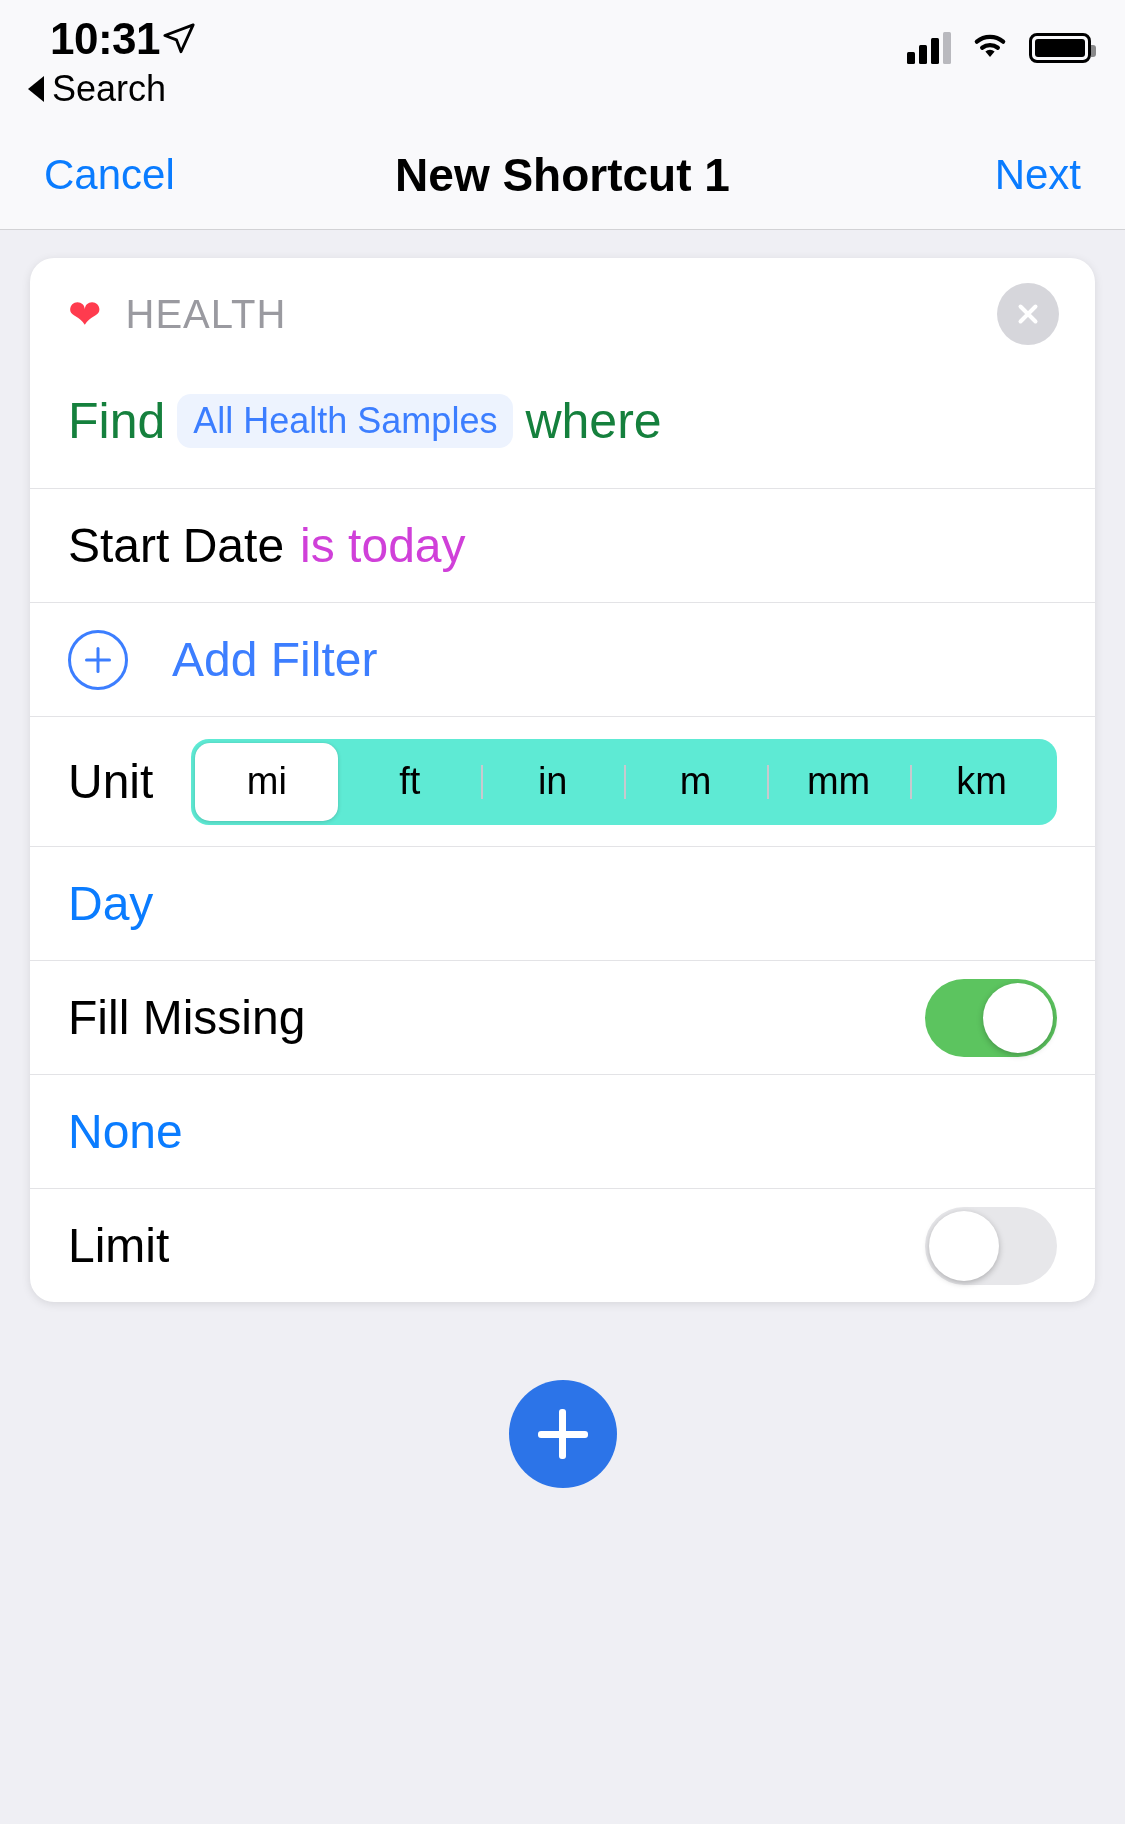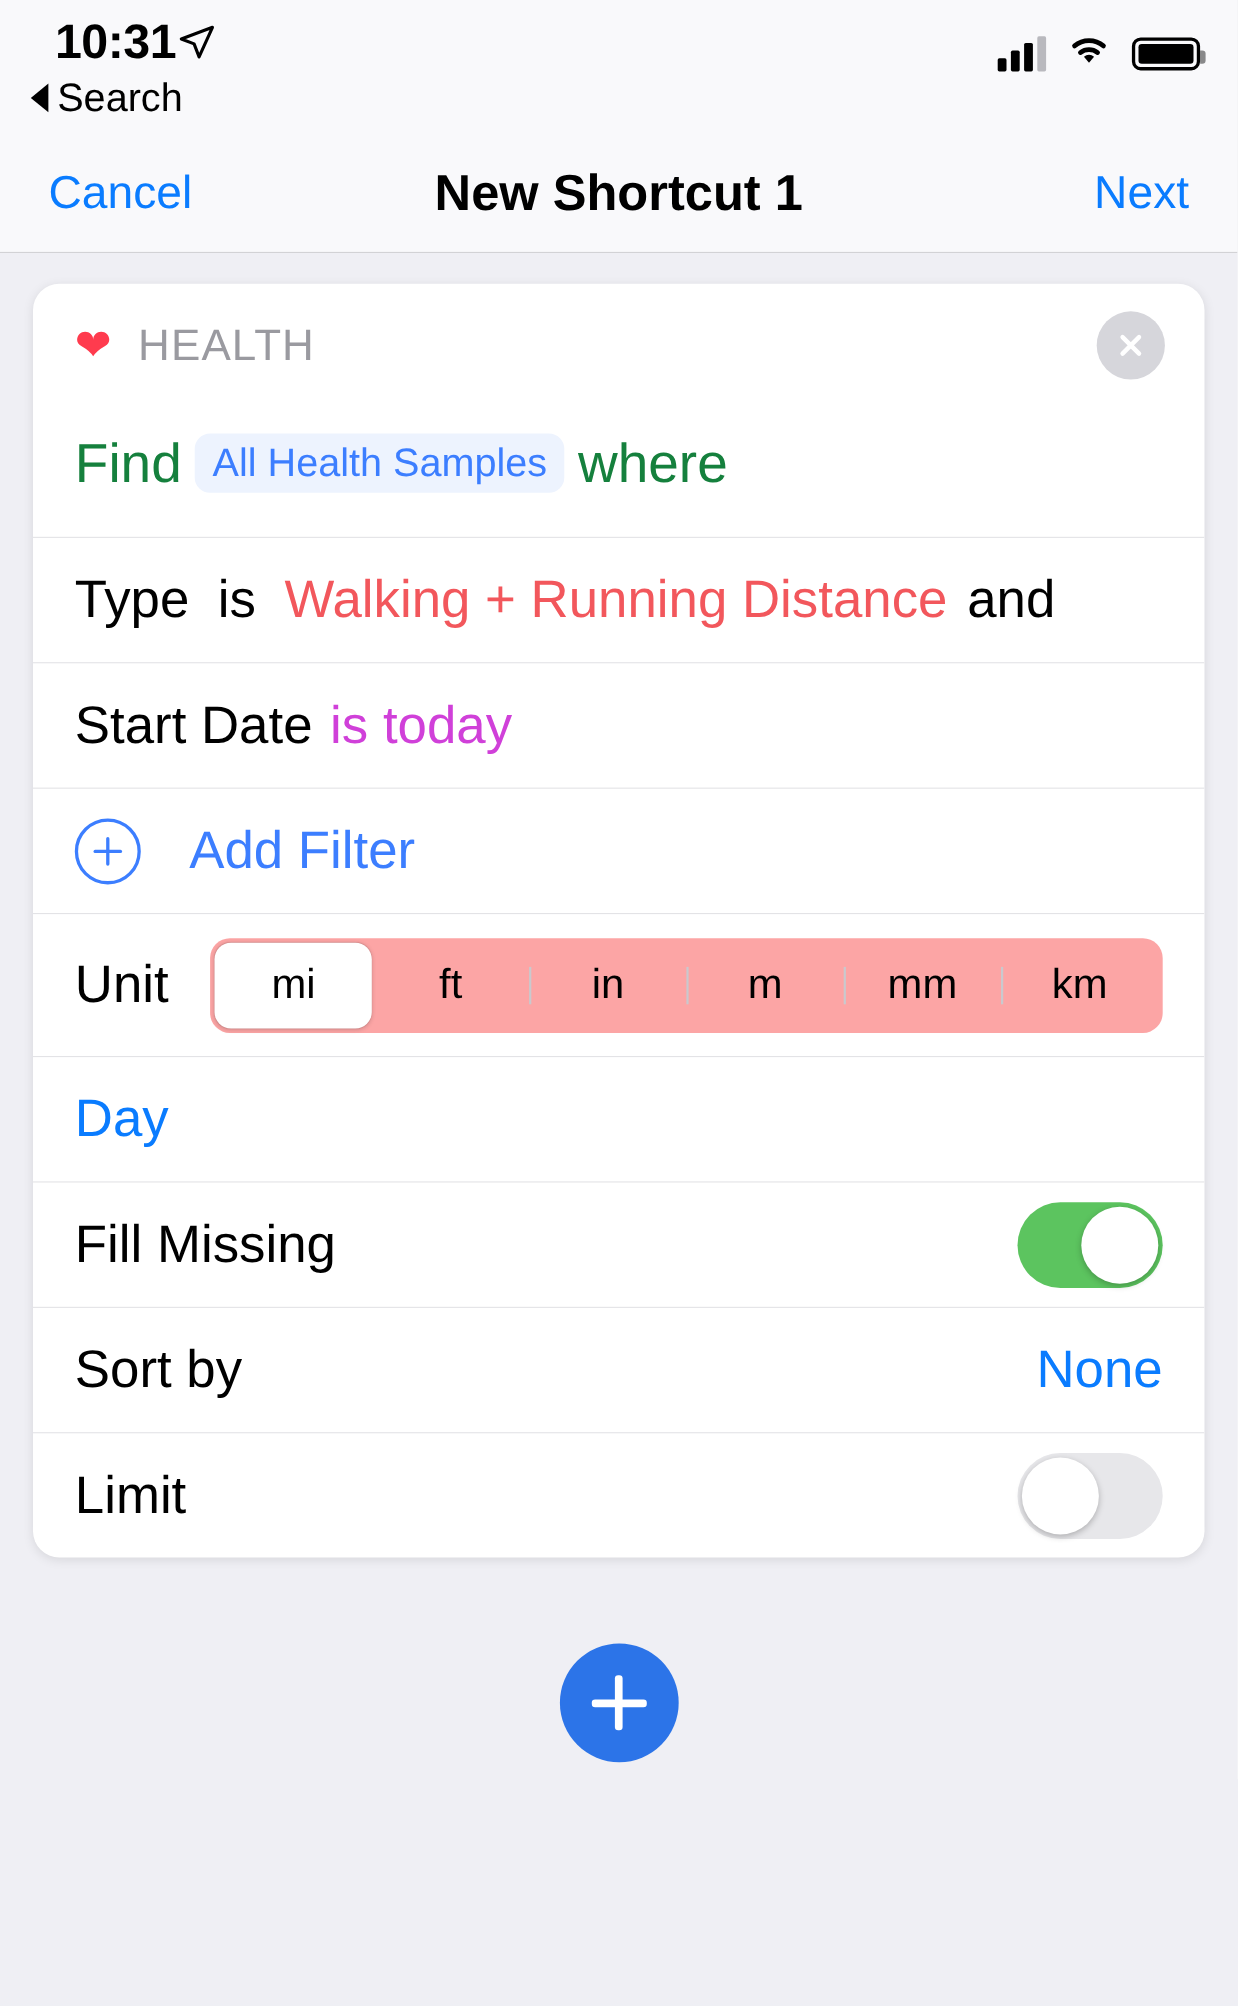--- a/index.html
+++ b/index.html
@@ -101,21 +101,21 @@
   }
   .plus-circle::before, .plus-circle::after {
     content:""; position:absolute; background:#3C7EFF; border-radius:2px;
   }
   .plus-circle::before { left:50%; top:14px; width:3px; height:26px; transform:translateX(-50%); }
   .plus-circle::after { top:50%; left:14px; height:3px; width:26px; transform:translateY(-50%); }
   .addfilter-label { font-size:48px; color:#3C7EFF; }
 
   .unit-row { min-height:130px; }
   .seg {
-    flex:1; margin-left:38px; background:#fca5a5; border-radius:18px;
+    flex:1; margin-left:38px; background:#5eead4; border-radius:18px;
     display:flex; align-items:center; height:86px; padding:4px; position:relative;
   }
   .seg-item {
     flex:1; text-align:center; font-size:38px; color:#000; position:relative;
     height:100%; display:flex; align-items:center; justify-content:center;
   }
   .seg-item.sel {
     background:#FFFFFF; border-radius:15px;
     box-shadow:0 1px 4px rgba(0,0,0,.16), 0 0 1px rgba(0,0,0,.1);
   }
@@ -199,26 +199,20 @@
           </svg>
         </span>
       </div>
 
       <div class="row first find-row">
         <span class="txt">Find</span>
         <span class="pill">All Health Samples</span>
         <span class="txt">where</span>
       </div>
 
-      <div class="row">
-        <span class="lbl">Type</span>
-        <span class="muted-is">is</span>
-        <span class="val-red">Walking + Running Distance</span>
-        <span class="tail">and</span>
-      </div>
 
       <div class="row">
         <span class="lbl">Start Date</span>
         <span class="val-magenta">is today</span>
       </div>
 
       <div class="row">
         <span class="addfilter">
           <span class="plus-circle"></span>
           <span class="addfilter-label">Add Filter</span>
@@ -258,21 +252,20 @@
       </div>
 
       <div class="row row-spread">
         <span class="lbl">Fill Missing</span>
         <span class="toggle on">
             <span class="knob"></span>
           </span>
       </div>
 
       <div class="row row-spread">
-        <span class="lbl">Sort by</span>
         <span class="value-blue">None</span>
       </div>
 
       <div class="row row-spread">
         <span class="lbl">Limit</span>
         <span class="toggle off">
             <span class="knob"></span>
           </span>
       </div>
 

